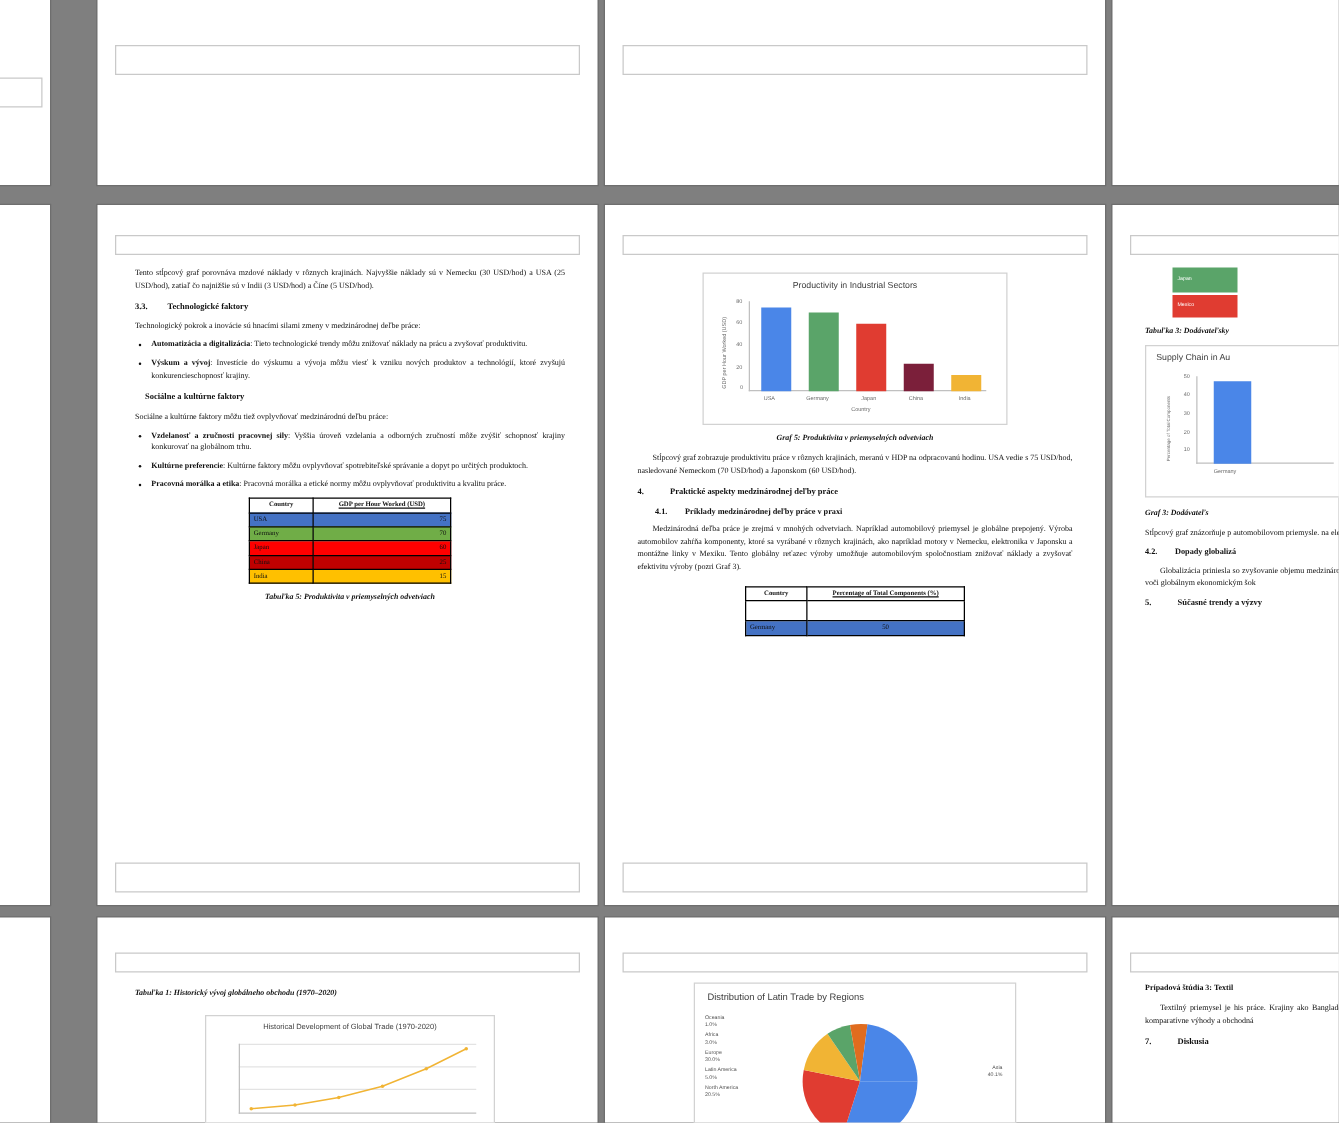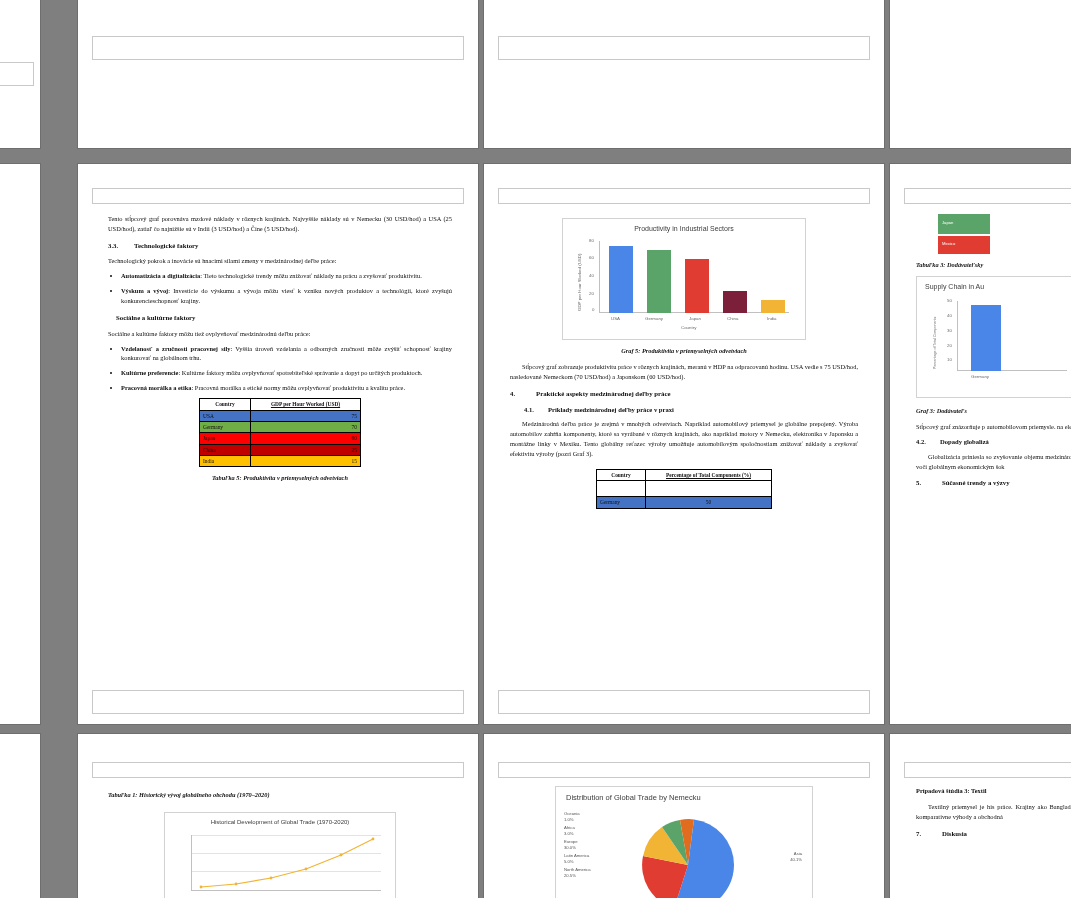--- a/index.html
+++ b/index.html
@@ -265,21 +265,21 @@
           </svg>
         </div>
       </div>
     </div>
   </div>
 
   <div class="page" style="left:484px;top:734px;width:400px;height:200px;">
     <div class="ph" style="top:28px;"></div>
     <div class="body" style="top:52px;left:26px;right:26px;">
       <div class="chartbox" style="width:256px;height:120px;margin-top:0;">
-        <div class="charttitle" style="text-align:left;padding-left:10px;font-size:7.5px;">Distribution of Global Trade by Nemecku</div>
+        <div class="charttitle" style="text-align:left;padding-left:10px;font-size:7.5px;">Distribution of Latin Trade by Regions</div>
         <div class="legend" style="left:8px;top:24px;">Oceania</div>
         <div class="legend" style="left:8px;top:30px;">1.0%</div>
         <div class="legend" style="left:8px;top:38px;">Africa</div>
         <div class="legend" style="left:8px;top:44px;">3.0%</div>
         <div class="legend" style="left:8px;top:52px;">Europe</div>
         <div class="legend" style="left:8px;top:58px;">30.0%</div>
         <div class="legend" style="left:8px;top:66px;">Latin America</div>
         <div class="legend" style="left:8px;top:72px;">5.0%</div>
         <div class="legend" style="left:8px;top:80px;">North America</div>
         <div class="legend" style="left:8px;top:86px;">20.5%</div>

